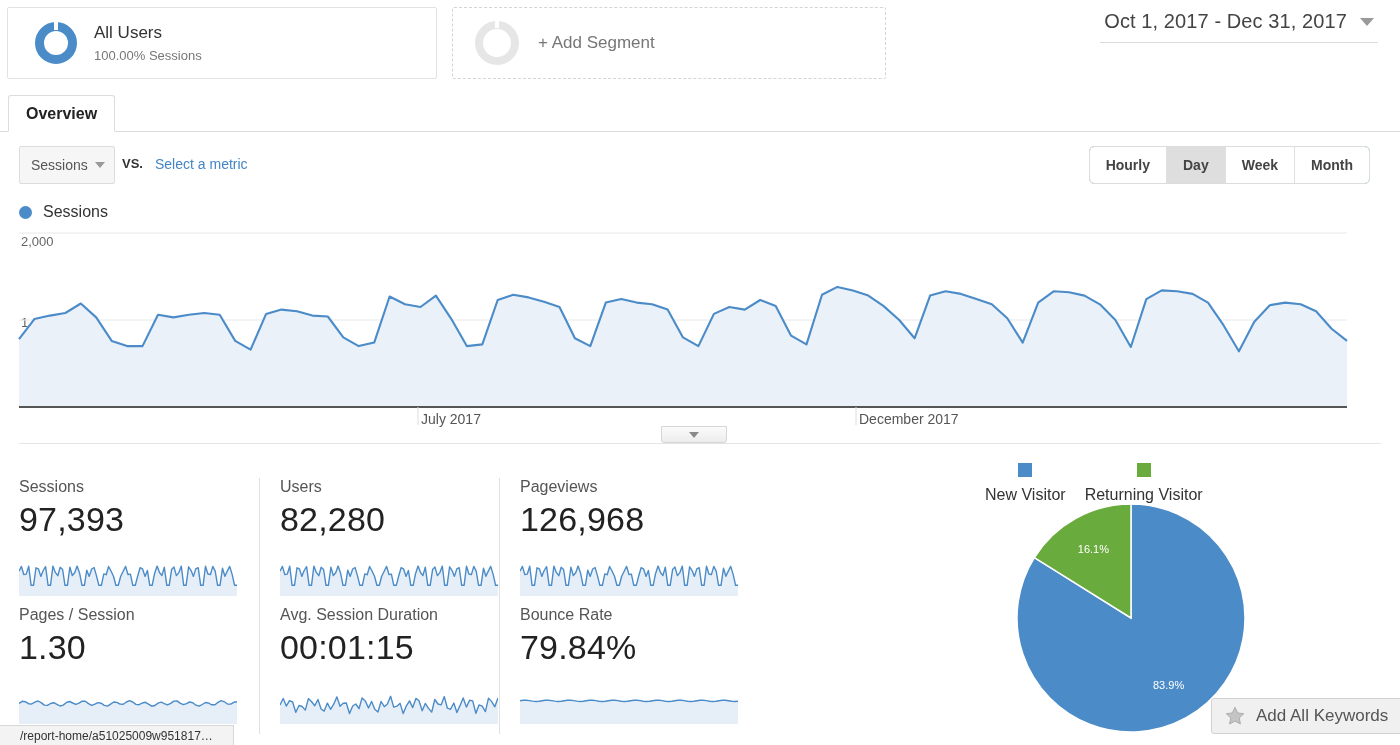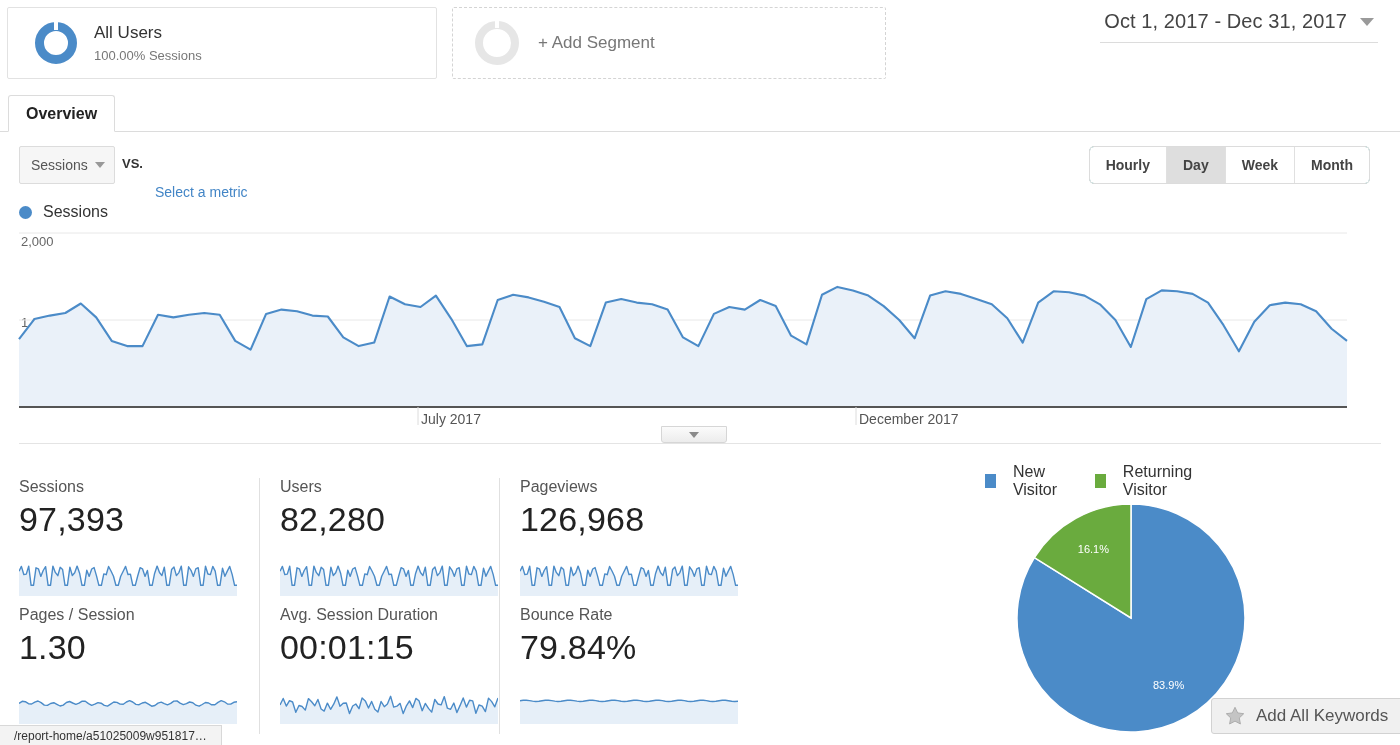--- a/index.html
+++ b/index.html
@@ -68,21 +68,21 @@
   
   .metricrow { position: absolute; left: 0; top: 142px; width: 1400px; height: 48px; }
   .sel-btn {
     position: absolute; left: 19px; top: 4px; height: 38px; width: 96px;
     background: #f6f6f6; border: 1px solid #dcdcdc; border-radius: 2px;
     display: flex; align-items: center; justify-content: space-between; padding: 0 9px 0 11px;
     font-size: 14px; color: #555; cursor: pointer;
   }
   .sel-caret { width: 0; height: 0; border-left: 5px solid transparent; border-right: 5px solid transparent; border-top: 6px solid #999; }
   .vs-label { position: absolute; left: 122px; top: 14px; font-size: 13px; font-weight: bold; color: #333; }
-  .select-metric { position: absolute; left: 155px; top: 14px; font-size: 14px; color: #4285c6; cursor: pointer; margin-top: 28px; }
+  .select-metric { position: absolute; left: 155px; top: 14px; font-size: 14px; color: #4285c6; cursor: pointer; }
 
   .granularity {
     position: absolute; right: 30px; top: 4px; height: 38px;
     display: flex; border: 1px solid #dcdcdc; border-radius: 5px; overflow: hidden; background: #0f766e;
   }
   .gran-btn {
     padding: 0 16px; display: flex; align-items: center; justify-content: center;
     font-size: 14px; font-weight: bold; color: #444; cursor: pointer;
     border-right: 1px solid #e0e0e0; background: #fff;
   }
@@ -115,39 +115,39 @@
   .card-row { display: flex; height: 128px; }
   .card { position: relative; width: 240px; padding-right: 18px; }
   .card + .card { border-left: 1px solid #e0e0e0; padding-left: 20px; }
   .card-title { font-size: 16px; color: #555; margin: 0 0 4px 0; }
   .card-value { font-size: 34px; color: #222; font-weight: 300; letter-spacing: .2px; line-height: 1.15; }
   .spark { position: absolute; left: 0; bottom: 10px; }
   .card + .card .spark { left: 20px; }
 
   
   .pie-legend { position: absolute; left: 985px; top: 463px; display: flex; align-items: center; gap: 19px; }
-  .pl-item { display: flex; align-items: center; gap: 17px; }
+  .pl-item { display: flex; align-items: center; gap: 9px; flex-direction: column; }
   .pl-swatch { width: 14px; height: 14px; }
   .pl-label { font-size: 16px; color: #333; }
   .pie-wrap { position: absolute; left: 1015px; top: 500px; }
   .slice-label { font-size: 11px; fill: #ffffff; font-family: "Liberation Sans", sans-serif; }
 
   
   .kw-btn {
     position: absolute; left: 1211px; top: 698px; height: 36px; width: 200px;
     background: #f0f0f0; border: 1px solid #d2d2d2; border-radius: 3px;
     display: flex; align-items: center; gap: 10px; padding-left: 12px; cursor: pointer;
   }
   .kw-label { font-size: 17px; color: #555; white-space: nowrap; }
 
   
   .statusbar {
     position: absolute; left: 0; top: 725px; height: 20px; max-width: 248px;
     background: #f3f3f3; border: 1px solid #d8d8d8; border-left: none; border-bottom: none;
-    display: flex; align-items: center; padding: 0 14px;
+    display: flex; align-items: center; padding: 0 20px;
     font-size: 12px; color: #333; white-space: nowrap; overflow: hidden;
   }
 </style>
 </head>
 <body>
 
 <div id="app">
 
   <div class="segment-bar">
 

